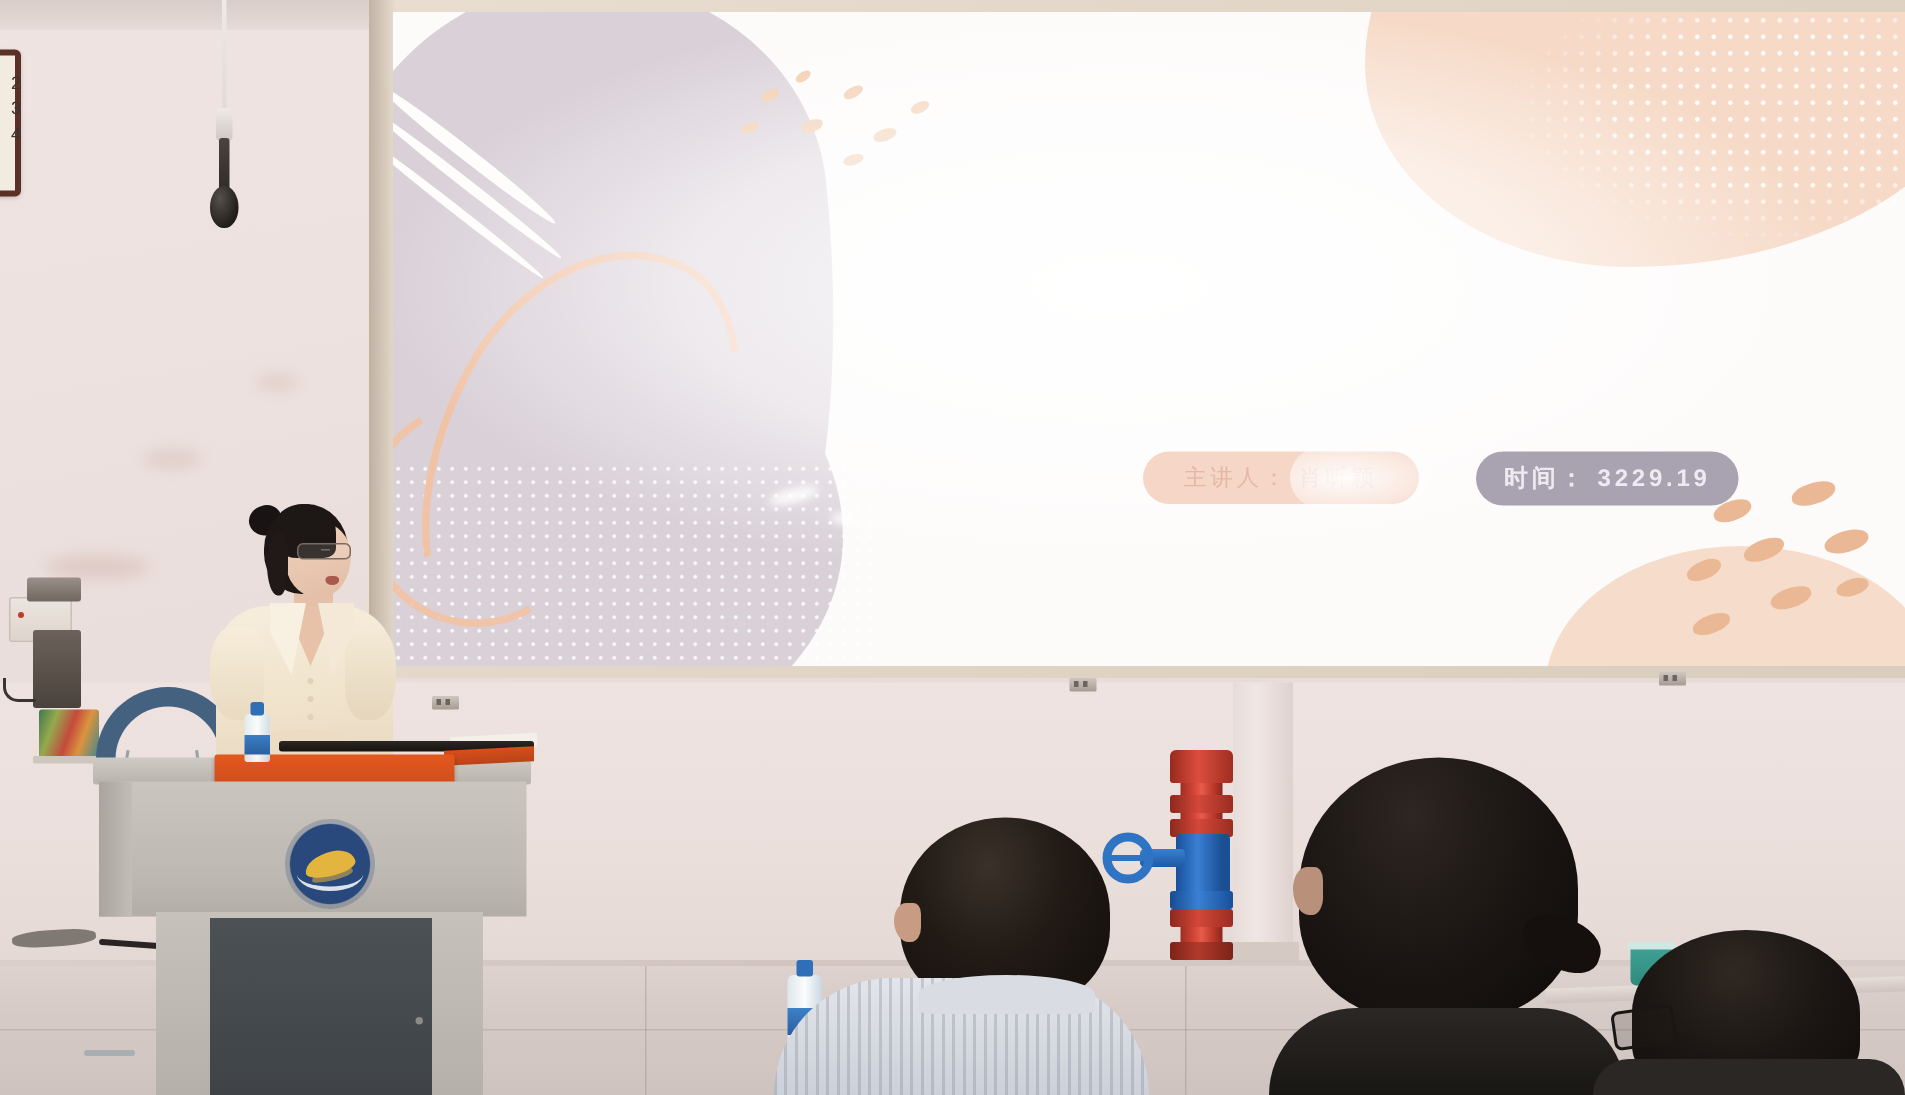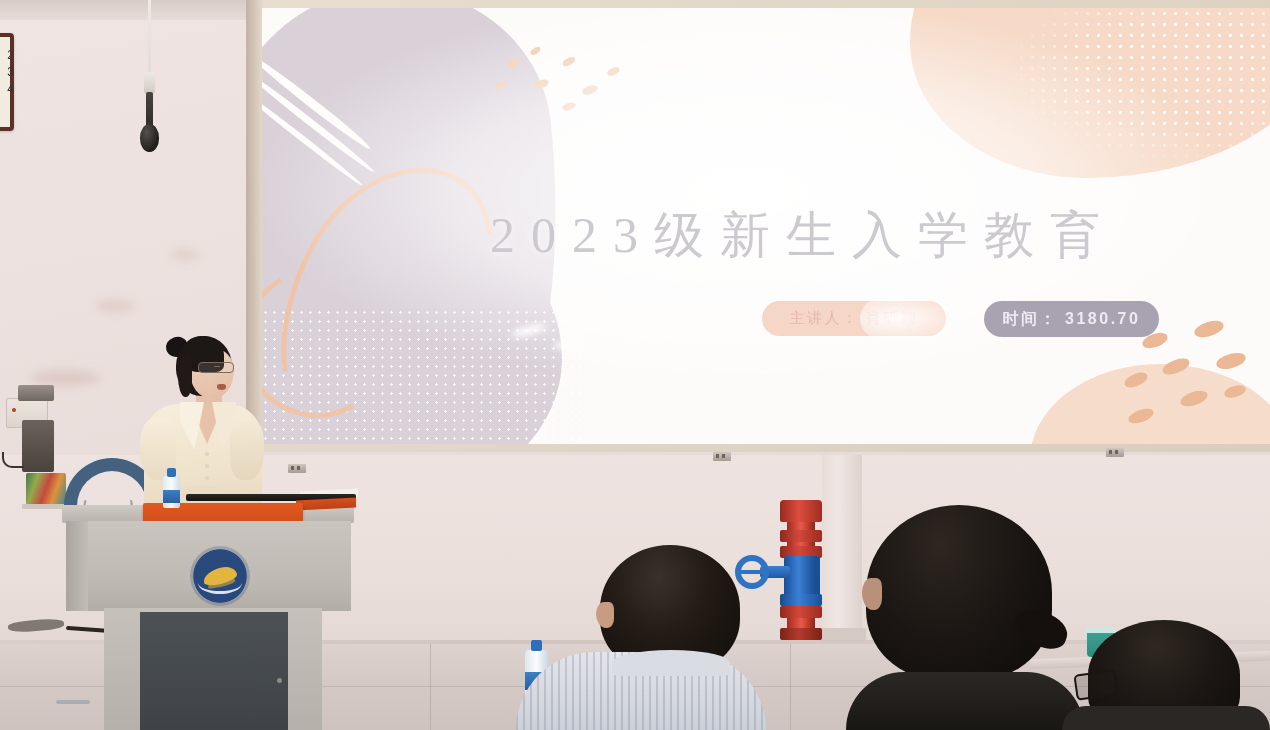--- a/index.html
+++ b/index.html
@@ -638,28 +638,27 @@
 
     <div class="petal" style="left:880px;top:326px;width:26px;height:13px;transform:rotate(-18deg);"></div>
     <div class="petal" style="left:932px;top:314px;width:30px;height:14px;transform:rotate(-16deg);"></div>
     <div class="petal" style="left:900px;top:352px;width:28px;height:13px;transform:rotate(-20deg);"></div>
     <div class="petal" style="left:954px;top:346px;width:30px;height:14px;transform:rotate(-14deg);"></div>
     <div class="petal" style="left:862px;top:366px;width:24px;height:12px;transform:rotate(-22deg);"></div>
     <div class="petal" style="left:918px;top:384px;width:28px;height:13px;transform:rotate(-17deg);"></div>
     <div class="petal" style="left:866px;top:402px;width:26px;height:12px;transform:rotate(-19deg);"></div>
     <div class="petal" style="left:962px;top:378px;width:22px;height:11px;transform:rotate(-15deg);"></div>
 
-    <div class="title-line2">2023级新生入学教育</div>
 
     <div class="pill pill-speaker">
       <span>主讲人： 肖昕颖</span>
       <span class="washout"></span>
     </div>
     <div class="pill pill-date">
-      <span>时间： 3180.70</span>
+      <span>时间： 3229.19</span>
     </div>
 
     <div class="glow"></div>
     <div class="glare-streak" style="left:250px;top:318px;width:34px;height:9px;transform:rotate(-14deg);"></div>
     <div class="glare-streak" style="left:292px;top:334px;width:16px;height:7px;"></div>
   </div>
 
   <div class="bracket" style="left:288px;top:464px;"></div>
   <div class="bracket" style="left:713px;top:452px;"></div>
   <div class="bracket" style="left:1106px;top:448px;"></div>

